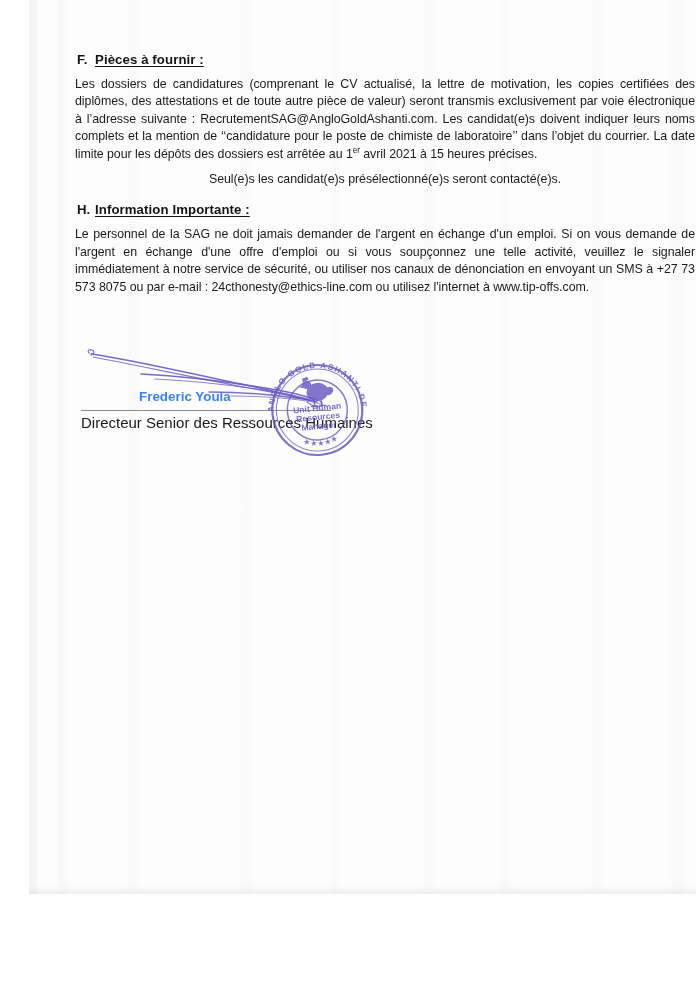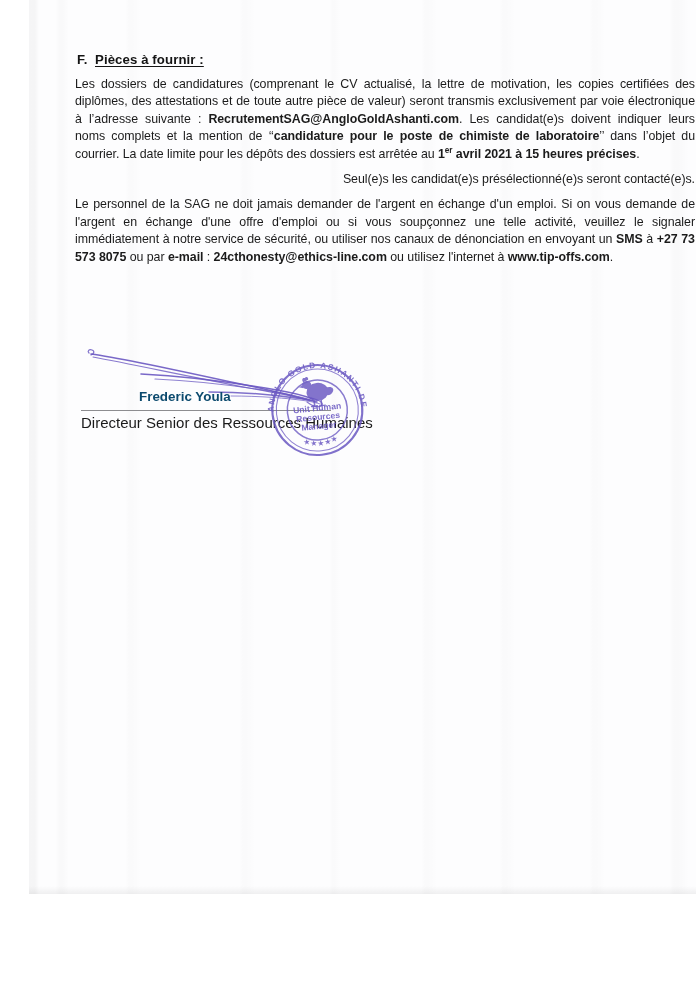--- a/index.html
+++ b/index.html
@@ -78,23 +78,23 @@
   }
   p.body {
     font-size: 12.4px;
     line-height: 17.4px;
     color: #1b1b1b;
     margin: 0 0 8px 0;
     text-align: justify;
     letter-spacing: -0.05px;
   }
   p.body.single {
-    text-align: right;
-  }
-  .b { font-weight: bold; }
+    text-align: center;
+  }
+  .b { font-weight: normal; }
   sup { font-size: 0.66em; vertical-align: super; line-height: 0; }
   .gap-before { margin-top: 14px; }
 
   
   #signature-block {
     position: absolute;
     left: 46px;
     top: 348px;
     width: 300px;
   }
@@ -105,21 +105,21 @@
     width: 250px;
     height: 62px;
     overflow: visible;
   }
   #signer-name {
     position: absolute;
     left: 64px;
     top: 41px;
     font-size: 13.4px;
     font-weight: bold;
-    color: #0c4a6e;
+    color: #3b82f6;
   }
   #signer-rule {
     position: absolute;
     left: 6px;
     top: 62px;
     width: 250px;
     height: 1px;
     background: #8d8d90;
   }
   #signer-title {
@@ -151,20 +151,23 @@
 
   <div id="content">
 
     <h2 class="section-heading">
       <span class="letter">F.</span><span class="underlined">Pièces à fournir :</span>
     </h2>
     <p class="body"><span>Les dossiers de candidatures (comprenant le CV actualisé, la lettre de motivation, les copies certifiées des diplômes, des attestations et de toute autre pièce de valeur) seront transmis exclusivement par voie électronique à l’adresse suivante : </span><span class="b">RecrutementSAG@AngloGoldAshanti.com</span><span>. Les candidat(e)s doivent indiquer leurs noms complets et la mention de ‘‘</span><span class="b">candidature pour le poste de chimiste de laboratoire</span><span>’’ dans l’objet du courrier. La date limite pour les dépôts des dossiers est arrêtée au </span><span class="b">1</span><sup class="b">er</sup><span class="b"> avril 2021 à 15 heures précises</span><span>.</span></p>
     <p class="body single"><span>Seul(e)s les candidat(e)s présélectionné(e)s seront contacté(e)s.</span></p>
 
 
+    <h2 class="section-heading gap-before">
+      <span class="letter">H.</span><span class="underlined">Information Importante :</span>
+    </h2>
     <p class="body"><span>Le personnel de la SAG ne doit jamais demander de l'argent en échange d'un emploi. Si on vous demande de l'argent en échange d'une offre d'emploi ou si vous soupçonnez une telle activité, veuillez le signaler immédiatement à notre service de sécurité, ou utiliser nos canaux de dénonciation en envoyant un </span><span class="b">SMS</span><span> à </span><span class="b">+27 73 573 8075</span><span> ou par </span><span class="b">e-mail</span><span> : </span><span class="b">24cthonesty@ethics-line.com</span><span> ou utilisez l'internet à </span><span class="b">www.tip-offs.com</span><span>.</span></p>
 
   </div>
 
   <div id="signature-block">
 
     <svg id="signature-svg" viewBox="0 0 250 62">
       <g fill="none" stroke="#6a58c2" stroke-linecap="round">
         <path d="M10,6 C40,10 95,22 150,34 C180,40 205,46 228,52" stroke-width="1.5" opacity="0.9"></path>
         <path d="M12,9 C50,16 110,29 168,40 C196,45 216,49 231,53" stroke-width="1.1" opacity="0.8"></path>

